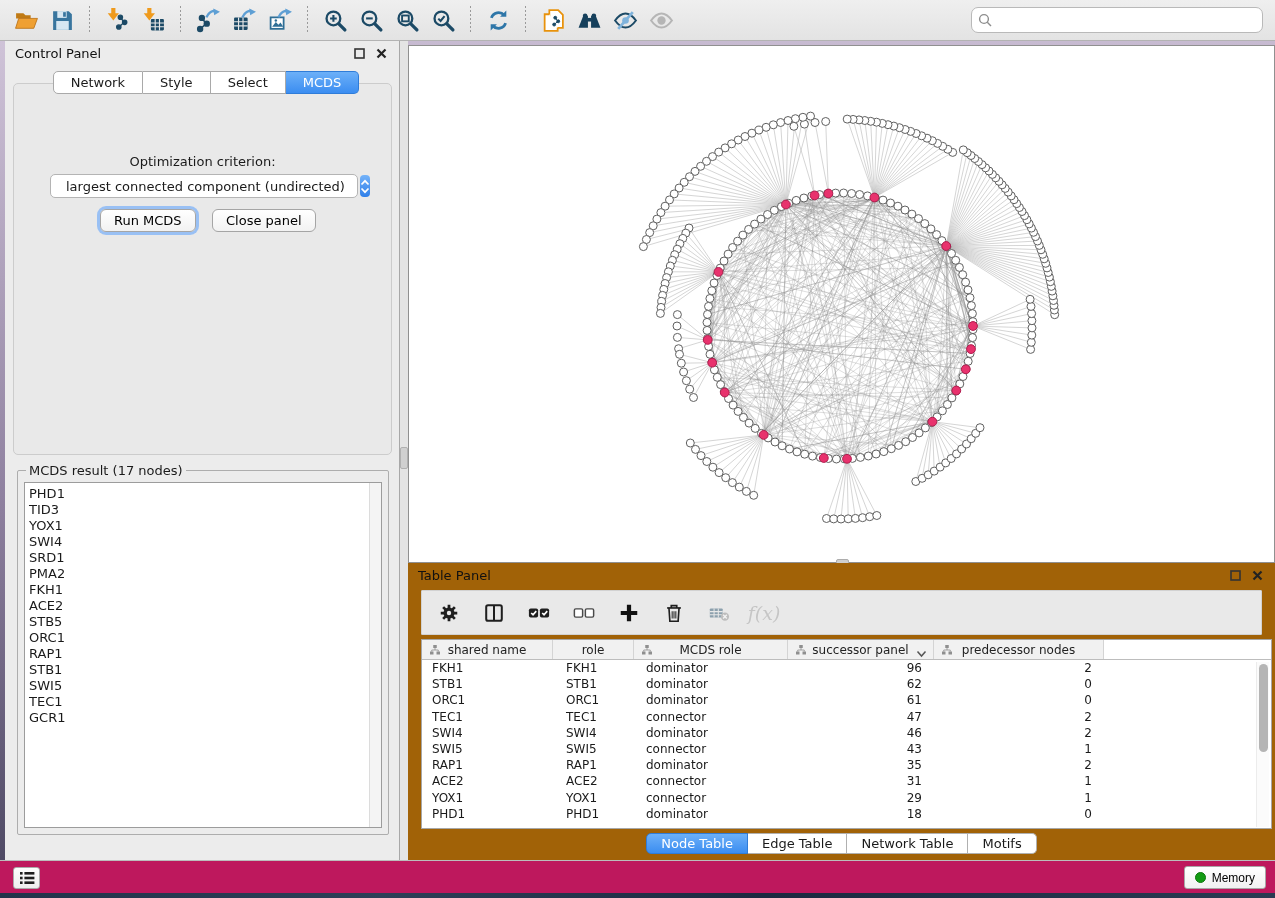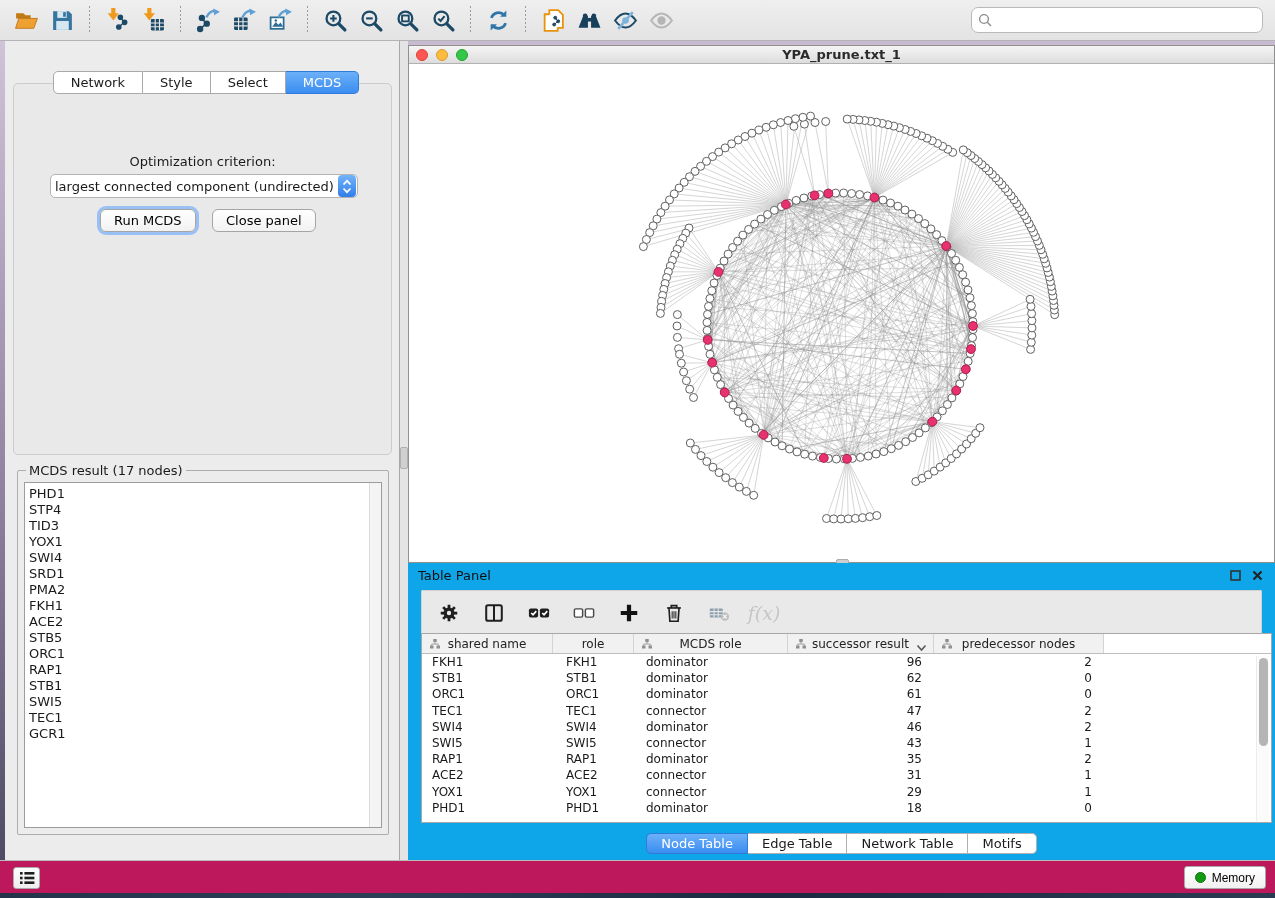--- a/index.html
+++ b/index.html
@@ -42,21 +42,21 @@
     border:1px solid #a9a9a9; border-left:none; font-size:13px; cursor:pointer; }
   .ctab:first-child { border-left:1px solid #a9a9a9; border-radius:5px 0 0 5px; }
   .ctab:last-child { border-radius:0 5px 5px 0;text-align:center; }
   .ctab.on { background:linear-gradient(#6cb0f8,#3b8df1); border-color:#2f7cd8; color:#fff; }
 
   #cp-inner { position:absolute; left:8px; top:42px; width:379px; height:372px;
     background:#e9e9e9; border:1px solid #cccccc; border-radius:5px; }
   #opt-label { position:absolute; left:0; top:70px; width:100%; text-align:center; }
   #opt-select { position:absolute; left:36px; top:90px; width:308px; height:24px; background:#fff;
     border:1px solid #b4b4b4; border-radius:5px; display:flex; align-items:center; cursor:pointer; }
-  #opt-select .val { flex:1; padding:0 4px; font-size:13px; white-space:nowrap; }
+  #opt-select .val { flex:1; padding:0 15px; font-size:13px; white-space:nowrap; }
   #opt-select .step { width:20px; height:22px; border-radius:4px; margin-right:1px;
     background:linear-gradient(#74b3f9,#2f7fe9); display:flex; flex-direction:column;
     align-items:center; justify-content:center; gap:1px; }
   .btn { background:linear-gradient(#ffffff,#f2f2f2); border:1px solid #a5a5a5; border-radius:6px;
     height:23px; padding:0 13px; font-size:13px; font-family:inherit; cursor:pointer; }
   #run-btn { position:absolute; left:86px; top:125px; box-shadow:0 0 0 3px rgba(110,170,250,.65); }
   #close-btn { position:absolute; left:198px; top:125px; }
 
   #result-box { position:absolute; left:12px; top:422px; width:372px; height:372px; }
   #result-box fieldset { width:100%; height:100%; border:1px solid #adadad; border-radius:2px; padding:4px 6px 6px 6px; }
@@ -77,29 +77,29 @@
     display:flex; align-items:center; position:relative; }
   .tl { width:12px; height:12px; border-radius:50%; margin-left:8px; cursor:pointer; }
   .tl.red { background:#fc5753; border:1px solid #df3e3a; margin-left:7px; }
   .tl.yellow { background:#fdbc40; border:1px solid #de9b2d; }
   .tl.green { background:#34c748; border:1px solid #24a233; }
   #net-title { position:absolute; left:0; width:100%; text-align:center; font-size:13px; font-weight:700; color:#2b2b2b; }
   #graph { position:absolute; left:0; top:18px; }
   #net-grip { position:absolute; left:427px; bottom:-4px; width:13px; height:7px; background:#cfcfcf; border:1px solid #adadad; border-radius:2px; }
 
   
-  #table-panel { position:absolute; left:408px; top:563px; width:867px; height:297px; background:#0ea5e9; }
+  #table-panel { position:absolute; left:408px; top:563px; width:867px; height:297px; background:#a16207; }
   #tp-toolbar { position:absolute; left:13px; top:27px; width:841px; height:45px; background:#e9e9e9;
     border:1px solid #d2d2d2; border-radius:1px; display:flex; align-items:center; padding-left:14px; gap:19px; }
   .tpbtn { background:none; border:none; width:26px; height:26px; display:flex; align-items:center; justify-content:center; cursor:pointer; }
   .tpbtn svg { width:22px; height:22px; }
   .tpbtn.dim { opacity:.45; cursor:default; }
   .fx { font-family:"DejaVu Serif","Liberation Serif",serif; font-style:italic; font-size:19px; color:#9a9a9a; }
 
-  #table-wrap { position:absolute; left:13px; top:70px; width:851px; height:190px; background:#fff; border:1px solid #a7a7a7; }
+  #table-wrap { position:absolute; left:13px; top:76px; width:851px; height:190px; background:#fff; border:1px solid #a7a7a7; }
   #thead { display:flex; height:20px; border-bottom:1px solid #bdbdbd; }
   .hcell { background:#f1f1f1; border-right:1px solid #d4d4d4; display:flex; align-items:center;
     justify-content:center; position:relative; font-size:12px; color:#222; cursor:pointer; }
   .hcell .hicon { position:absolute; left:7px; top:4px; }
   .hcell .sort { position:absolute; right:6px; top:7px; }
   #tbody .trow { display:flex; height:16.2px; align-items:center; cursor:default; }
   #tbody .trow span { font-size:12px; white-space:nowrap; overflow:hidden; }
   .c0 { width:131px; padding-left:10px; }
   .c1 { width:81px;  padding-left:13px; }
   .c2 { width:154px; padding-left:12px; }
@@ -294,20 +294,34 @@
         <line x1="9.3" y1="9.3" x2="13" y2="13" stroke="#8d8d8d" stroke-width="1.4"></line>
       </svg>
     <input id="search-input" type="text" placeholder="" style="">
   </div>
 </div>
 
 <div id="wall-left"></div>
 <div id="wall-bottom"></div>
 
 <div id="control-panel">
+  <div class="panel-head">
+    <span class="panel-title">Control Panel</span>
+    <span class="spacer"></span>
+    <button class="mini-btn">
+        <svg width="11" height="11" viewBox="0 0 11 11">
+          <rect x="1" y="1" width="9" height="9" fill="none" stroke="#333" stroke-width="1.6"></rect>
+        </svg>
+      </button>
+    <button class="mini-btn">
+        <svg width="11" height="11" viewBox="0 0 11 11">
+          <path d="M1.5 1.5l8 8M9.5 1.5l-8 8" stroke="#222" stroke-width="2.2"></path>
+        </svg>
+      </button>
+  </div>
   <div id="ctab-bar">
       <div class="ctab">Network</div>
       <div class="ctab">Style</div>
       <div class="ctab">Select</div>
       <div class="ctab on">MCDS</div>
     </div>
   <div id="cp-inner">
     <div id="opt-label">Optimization criterion:</div>
     <div id="opt-select">
       <span class="val">largest connected component (undirected)</span>
@@ -322,21 +336,20 @@
     </div>
     <button id="run-btn" class="btn">Run MCDS</button>
     <button id="close-btn" class="btn">Close panel</button>
   </div>
   <div id="result-box">
     <fieldset>
       <legend>MCDS result (17 nodes)</legend>
       <ul id="result-list">
           <div id="result-scroll"></div>
           <li>PHD1</li>
-          <li>STP4</li>
           <li>TID3</li>
           <li>YOX1</li>
           <li>SWI4</li>
           <li>SRD1</li>
           <li>PMA2</li>
           <li>FKH1</li>
           <li>ACE2</li>
           <li>STB5</li>
           <li>ORC1</li>
           <li>RAP1</li>
@@ -347,26 +360,20 @@
         </ul>
     </fieldset>
   </div>
 </div>
 
 <div id="splitter-v">
     <div class="grip"></div>
   </div>
 
 <div id="network-window">
-  <div id="net-titlebar">
-    <span id="net-title">YPA_prune.txt_1</span>
-    <span class="tl red"></span>
-    <span class="tl yellow"></span>
-    <span class="tl green"></span>
-  </div>
   <svg id="graph" width="865" height="497" viewBox="0 0 865 497">
       <g stroke="#8f8f8f" stroke-opacity="0.42" stroke-width="0.7">
         <line x1="537.2" y1="182" x2="298.5" y2="250.4"></line>
         <line x1="537.2" y1="182" x2="564" y2="265.6"></line>
         <line x1="537.2" y1="182" x2="298.5" y2="250.4"></line>
         <line x1="537.2" y1="182" x2="443.4" y2="394.4"></line>
         <line x1="537.2" y1="182" x2="387.2" y2="136.4"></line>
         <line x1="537.2" y1="182" x2="418.6" y2="129.6"></line>
         <line x1="537.2" y1="182" x2="474.8" y2="387.6"></line>
         <line x1="537.2" y1="182" x2="563.5" y2="273.6"></line>
@@ -1332,21 +1339,21 @@
         </div>
         <div class="hcell" style="width: 146px;">
           <span class="hicon"><svg width="12" height="12" viewBox="0 0 24 24">
               <g fill="#8f8f8f">
                 <rect x="8.5" y="2" width="7" height="6"></rect>
                 <rect x="2" y="15" width="7" height="6"></rect>
                 <rect x="15" y="15" width="7" height="6"></rect>
               </g>
               <path d="M12 8v4M5.5 15v-3h13v3" fill="none" stroke="#8f8f8f" stroke-width="1.6"></path>
             </svg></span>
-          <span>successor result</span>
+          <span>successor panel</span>
           <span class="sort"><svg width="11" height="8" viewBox="0 0 11 8">
               <path d="M1.5 1.5L5.5 6 9.5 1.5" fill="none" stroke="#555" stroke-width="1.5"></path>
             </svg></span>
         </div>
         <div class="hcell" style="width: 170px;">
           <span class="hicon"><svg width="12" height="12" viewBox="0 0 24 24">
               <g fill="#8f8f8f">
                 <rect x="8.5" y="2" width="7" height="6"></rect>
                 <rect x="2" y="15" width="7" height="6"></rect>
                 <rect x="15" y="15" width="7" height="6"></rect>

